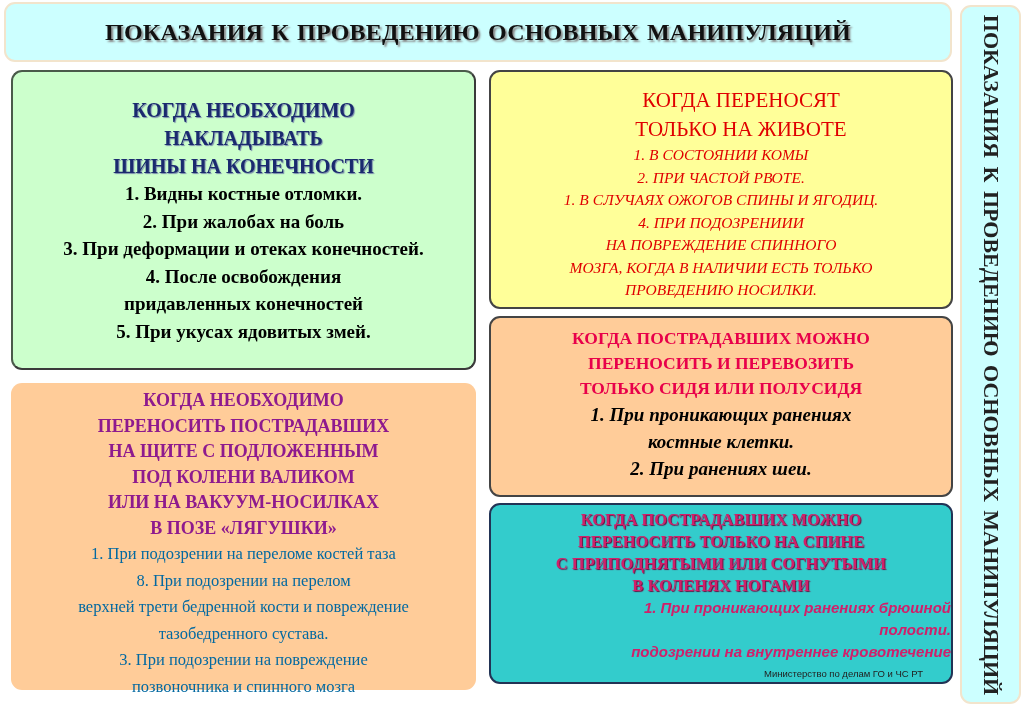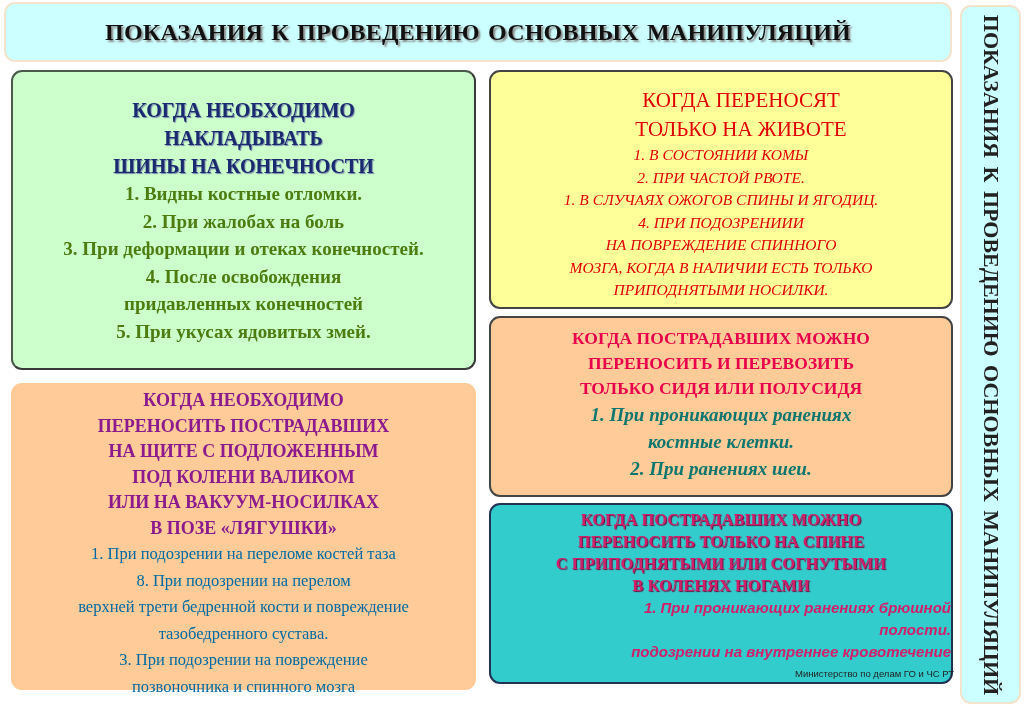--- a/index.html
+++ b/index.html
@@ -10,37 +10,37 @@
             display:flex; align-items:center; justify-content:center; }
   #header h1 { margin:0; font-size:24px; font-weight:bold; color:#111; text-shadow:2px 2px 2px #8a8a8a;
                letter-spacing:0.2px; word-spacing:2px; padding-left:0; }
   #side { left:960px; top:5px; width:61px; height:699px; background:#ccffff; border:2px solid #f2e4cc; }
   #side .vt { position:absolute; left:50%; top:50%; transform:translate(-50%,-50%) rotate(90deg);
               white-space:nowrap; font-size:22px; font-weight:bold; color:#222; word-spacing:3px; }
   .box { text-align:center; line-height:1; }
   #green { left:11px; top:70px; width:465px; height:300px; background:#ccffcc; border:2px solid #4a5a4a;
            border-right-color:#3a3a3a; border-bottom-color:#3a3a3a; padding-top:24px; }
   #green .hd { color:#1a2a6e; font-weight:bold; font-size:20px; line-height:28px; text-shadow:1px 1px 1px #7788aa; }
-  #green .it { color:#4d7c0f; font-weight:bold; font-size:19px; line-height:27.5px; }
+  #green .it { color:#000000; font-weight:bold; font-size:19px; line-height:27.5px; }
   #peachL { left:11px; top:383px; width:465px; height:307px; background:#ffcc99; padding-top:5px; }
   #peachL .hd { color:#8e1a8e; font-weight:bold; font-size:18px; line-height:25.5px; }
   #peachL .it { color:#0369a1; font-weight:normal; font-size:16.5px; line-height:26.5px; }
   #yellow { left:489px; top:70px; width:464px; height:239px; background:#ffff99; border:2px solid #444;
             padding-top:14px; }
   #yellow .hd { color:#e00000; font-size:21px; line-height:29px; font-weight:normal;margin-left:40px; }
   #yellow .it { color:#e00000; font-style:italic; font-size:15.5px; line-height:22.5px; }
   #peachR { left:489px; top:316px; width:464px; height:181px; background:#ffcc99; border:2px solid #444;
             padding-top:8px; }
   #peachR .hd { color:#e8004a; font-weight:bold; font-size:17.5px; line-height:25px; }
-  #peachR .it { color:#0f766e; font-weight:bold; font-style:italic; font-size:19px; line-height:27px; }
+  #peachR .it { color:#000000; font-weight:bold; font-style:italic; font-size:19px; line-height:27px; }
   #teal { left:489px; top:503px; width:464px; height:181px; background:#33cccc; border:2px solid #235; padding-top:4px; }
   #teal .hd { color:#d0206a; font-weight:bold; font-size:16.5px; line-height:22px; text-shadow:1px 1px 1px #6a1040; }
   #teal .it { font-family:"Liberation Sans", sans-serif; color:#d0206a; font-weight:bold; font-style:italic;
               font-size:15px; line-height:22px; text-align:right; padding-left:8px; }
-  #footer { left:764px; top:668px; width:190px; font-family:"Liberation Sans", sans-serif; font-size:9.5px; color:#222; text-align:right; }
+  #footer { left:764px; top:668px; width:190px; font-family:"Liberation Sans", sans-serif; font-size:9.5px; color:#222; }
   .ln { display:block; white-space:nowrap; }
 </style>
 </head>
 <body>
 
 <div id="header" class="abs">
   <h1>ПОКАЗАНИЯ  К ПРОВЕДЕНИЮ ОСНОВНЫХ МАНИПУЛЯЦИЙ</h1>
 </div>
 
 <div id="side" class="abs">
@@ -76,21 +76,21 @@
 
 <div id="yellow" class="abs box">
   <span class="ln hd">КОГДА ПЕРЕНОСЯТ</span>
   <span class="ln hd">ТОЛЬКО НА ЖИВОТЕ</span>
   <span class="ln it">1.    В СОСТОЯНИИ КОМЫ</span>
   <span class="ln it">2.    ПРИ ЧАСТОЙ РВОТЕ.</span>
   <span class="ln it">1.    В СЛУЧАЯХ ОЖОГОВ СПИНЫ И ЯГОДИЦ.</span>
   <span class="ln it">4.    ПРИ ПОДОЗРЕНИИИ</span>
   <span class="ln it">НА ПОВРЕЖДЕНИЕ СПИННОГО</span>
   <span class="ln it">МОЗГА, КОГДА В НАЛИЧИИ ЕСТЬ ТОЛЬКО</span>
-  <span class="ln it">ПРИПОДНЯТЫМИ НОСИЛКИ.</span>
+  <span class="ln it">ПРОВЕДЕНИЮ НОСИЛКИ.</span>
 </div>
 
 <div id="peachR" class="abs box">
   <span class="ln hd">КОГДА ПОСТРАДАВШИХ МОЖНО</span>
   <span class="ln hd">ПЕРЕНОСИТЬ И ПЕРЕВОЗИТЬ</span>
   <span class="ln hd">ТОЛЬКО СИДЯ ИЛИ ПОЛУСИДЯ</span>
   <span class="ln it">1.   При проникающих ранениях</span>
   <span class="ln it">костные клетки.</span>
   <span class="ln it">2. При ранениях шеи.</span>
 </div>

